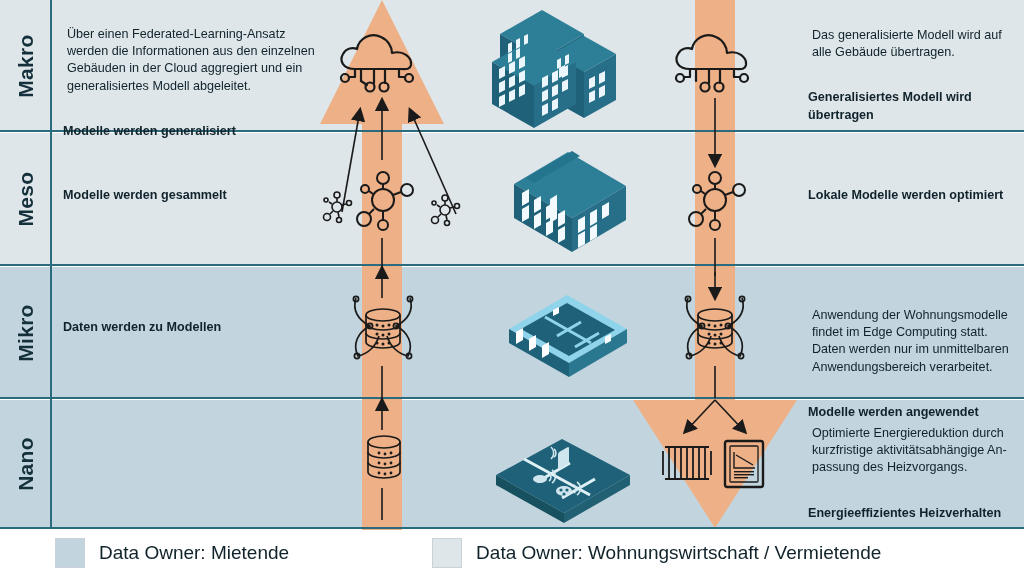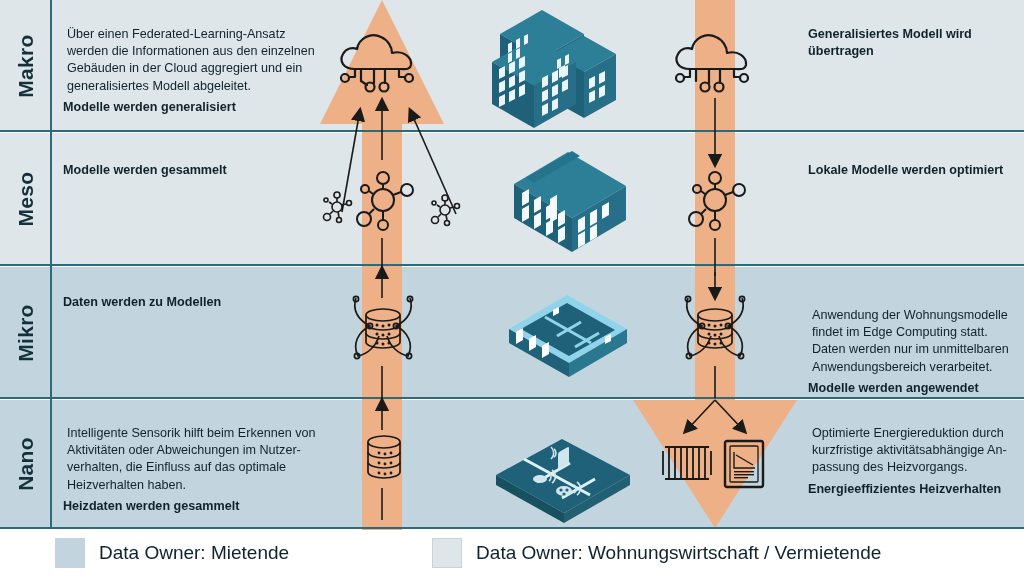--- a/index.html
+++ b/index.html
@@ -33,21 +33,21 @@
   }
 
   
   .txt {
     position:absolute;
     font-size:12.6px;
     line-height:17.2px;
     color:#10232b;
   }
   .txt p { margin:4px; }
-  .txt .bold { font-weight:700; margin-top:3px; display:block; }
+  .txt .bold { font-weight:700; margin-top:28px; display:block; }
 
   
   .orange { position:absolute; background:#eeb086; }
 
   svg { display:block; }
   .ico { position:absolute; }
 
   
   #legend {
     position:absolute; left:0; top:530px; width:1024px; height:46px;
@@ -112,26 +112,23 @@
   <div class="txt" style="left:63px; top:22px; width:270px;">
     <p>Über einen Federated-Learning-Ansatz werden die Informationen aus den einzelnen Gebäuden in der Cloud aggregiert und ein generalisiertes Modell abgeleitet.</p>
     <span class="bold">Modelle werden generalisiert</span>
   </div>
   <div class="txt" style="left:63px; top:159px; width:270px;">
     <span class="bold">Modelle werden gesammelt</span>
   </div>
   <div class="txt" style="left:63px; top:291px; width:270px;">
     <span class="bold">Daten werden zu Modellen</span>
   </div>
-  <div class="txt" style="left:63px; top:421px; width:270px;">
-    <p>Intelligente Sensorik hilft beim Erkennen von Aktivitäten oder Abweichungen im Nutzer-verhalten, die Einfluss auf das optimale Heizverhalten haben.</p>
-    <span class="bold">Heizdaten werden gesammelt</span>
-  </div>
 
   <div class="txt" style="left:808px; top:23px; width:205px;">
+    <p>Das generalisierte Modell wird auf alle Gebäude übertragen.</p>
     <span class="bold">Generalisiertes Modell wird übertragen</span>
   </div>
   <div class="txt" style="left:808px; top:159px; width:205px;">
     <span class="bold">Lokale Modelle werden optimiert</span>
   </div>
   <div class="txt" style="left:808px; top:303px; width:205px;">
     <p>Anwendung der Wohnungsmodelle findet im Edge Computing statt. Daten werden nur im unmittelbaren Anwendungsbereich verarbeitet.</p>
     <span class="bold">Modelle werden angewendet</span>
   </div>
   <div class="txt" style="left:808px; top:421px; width:205px;">

